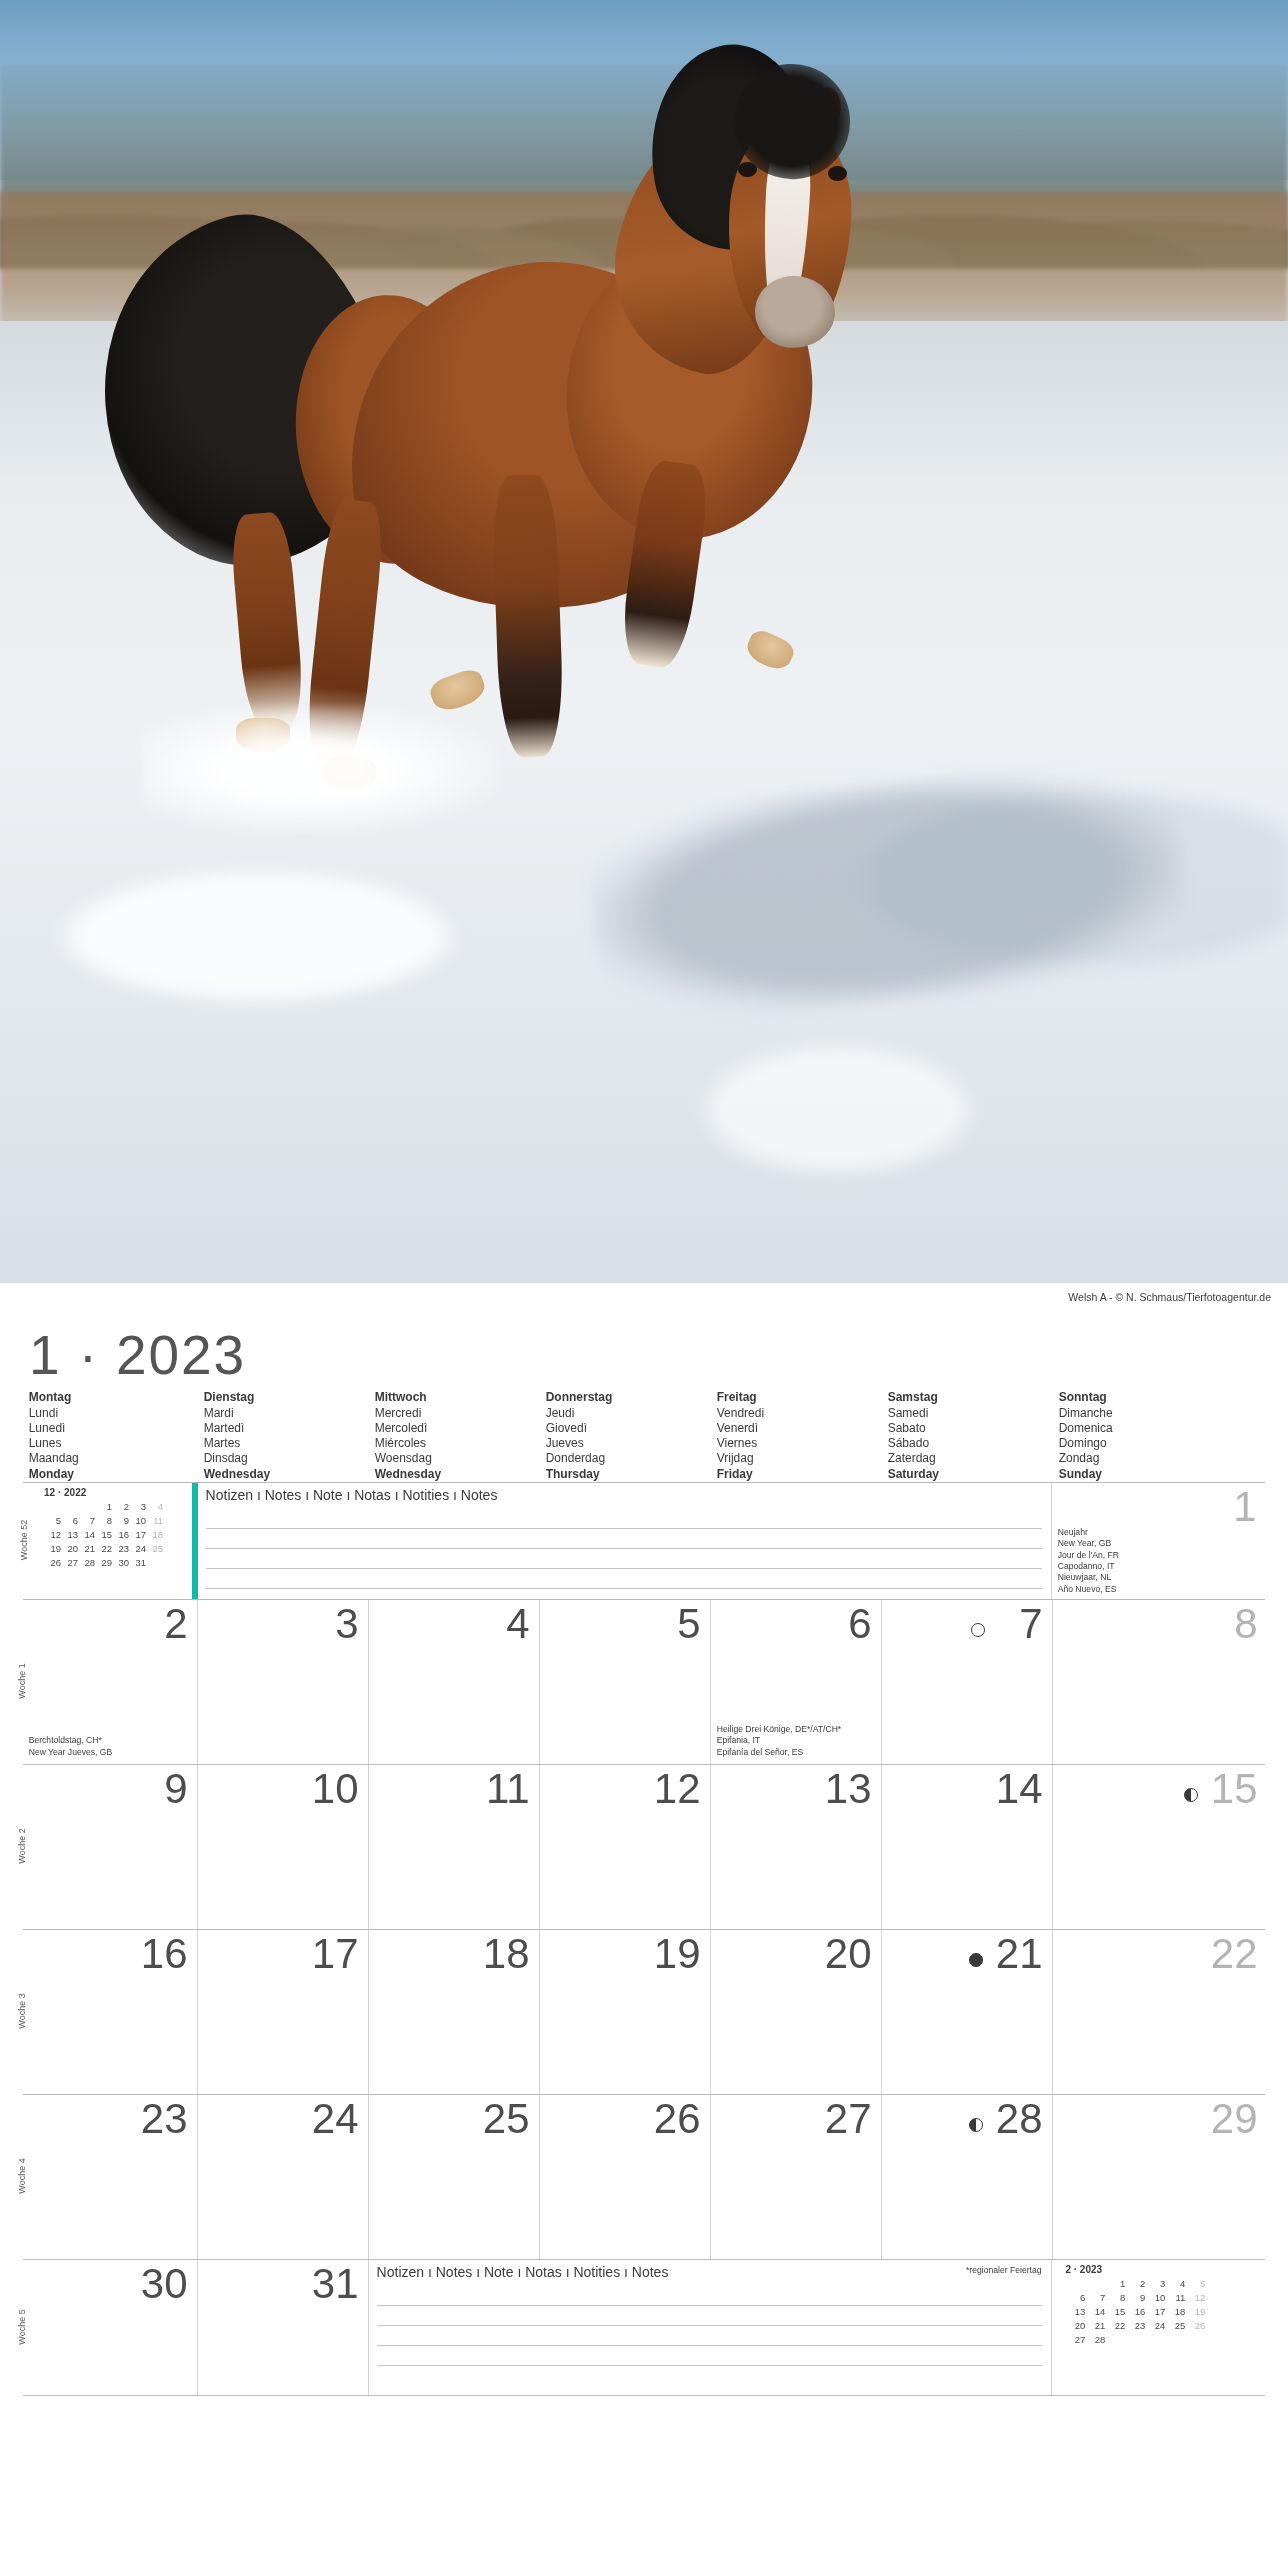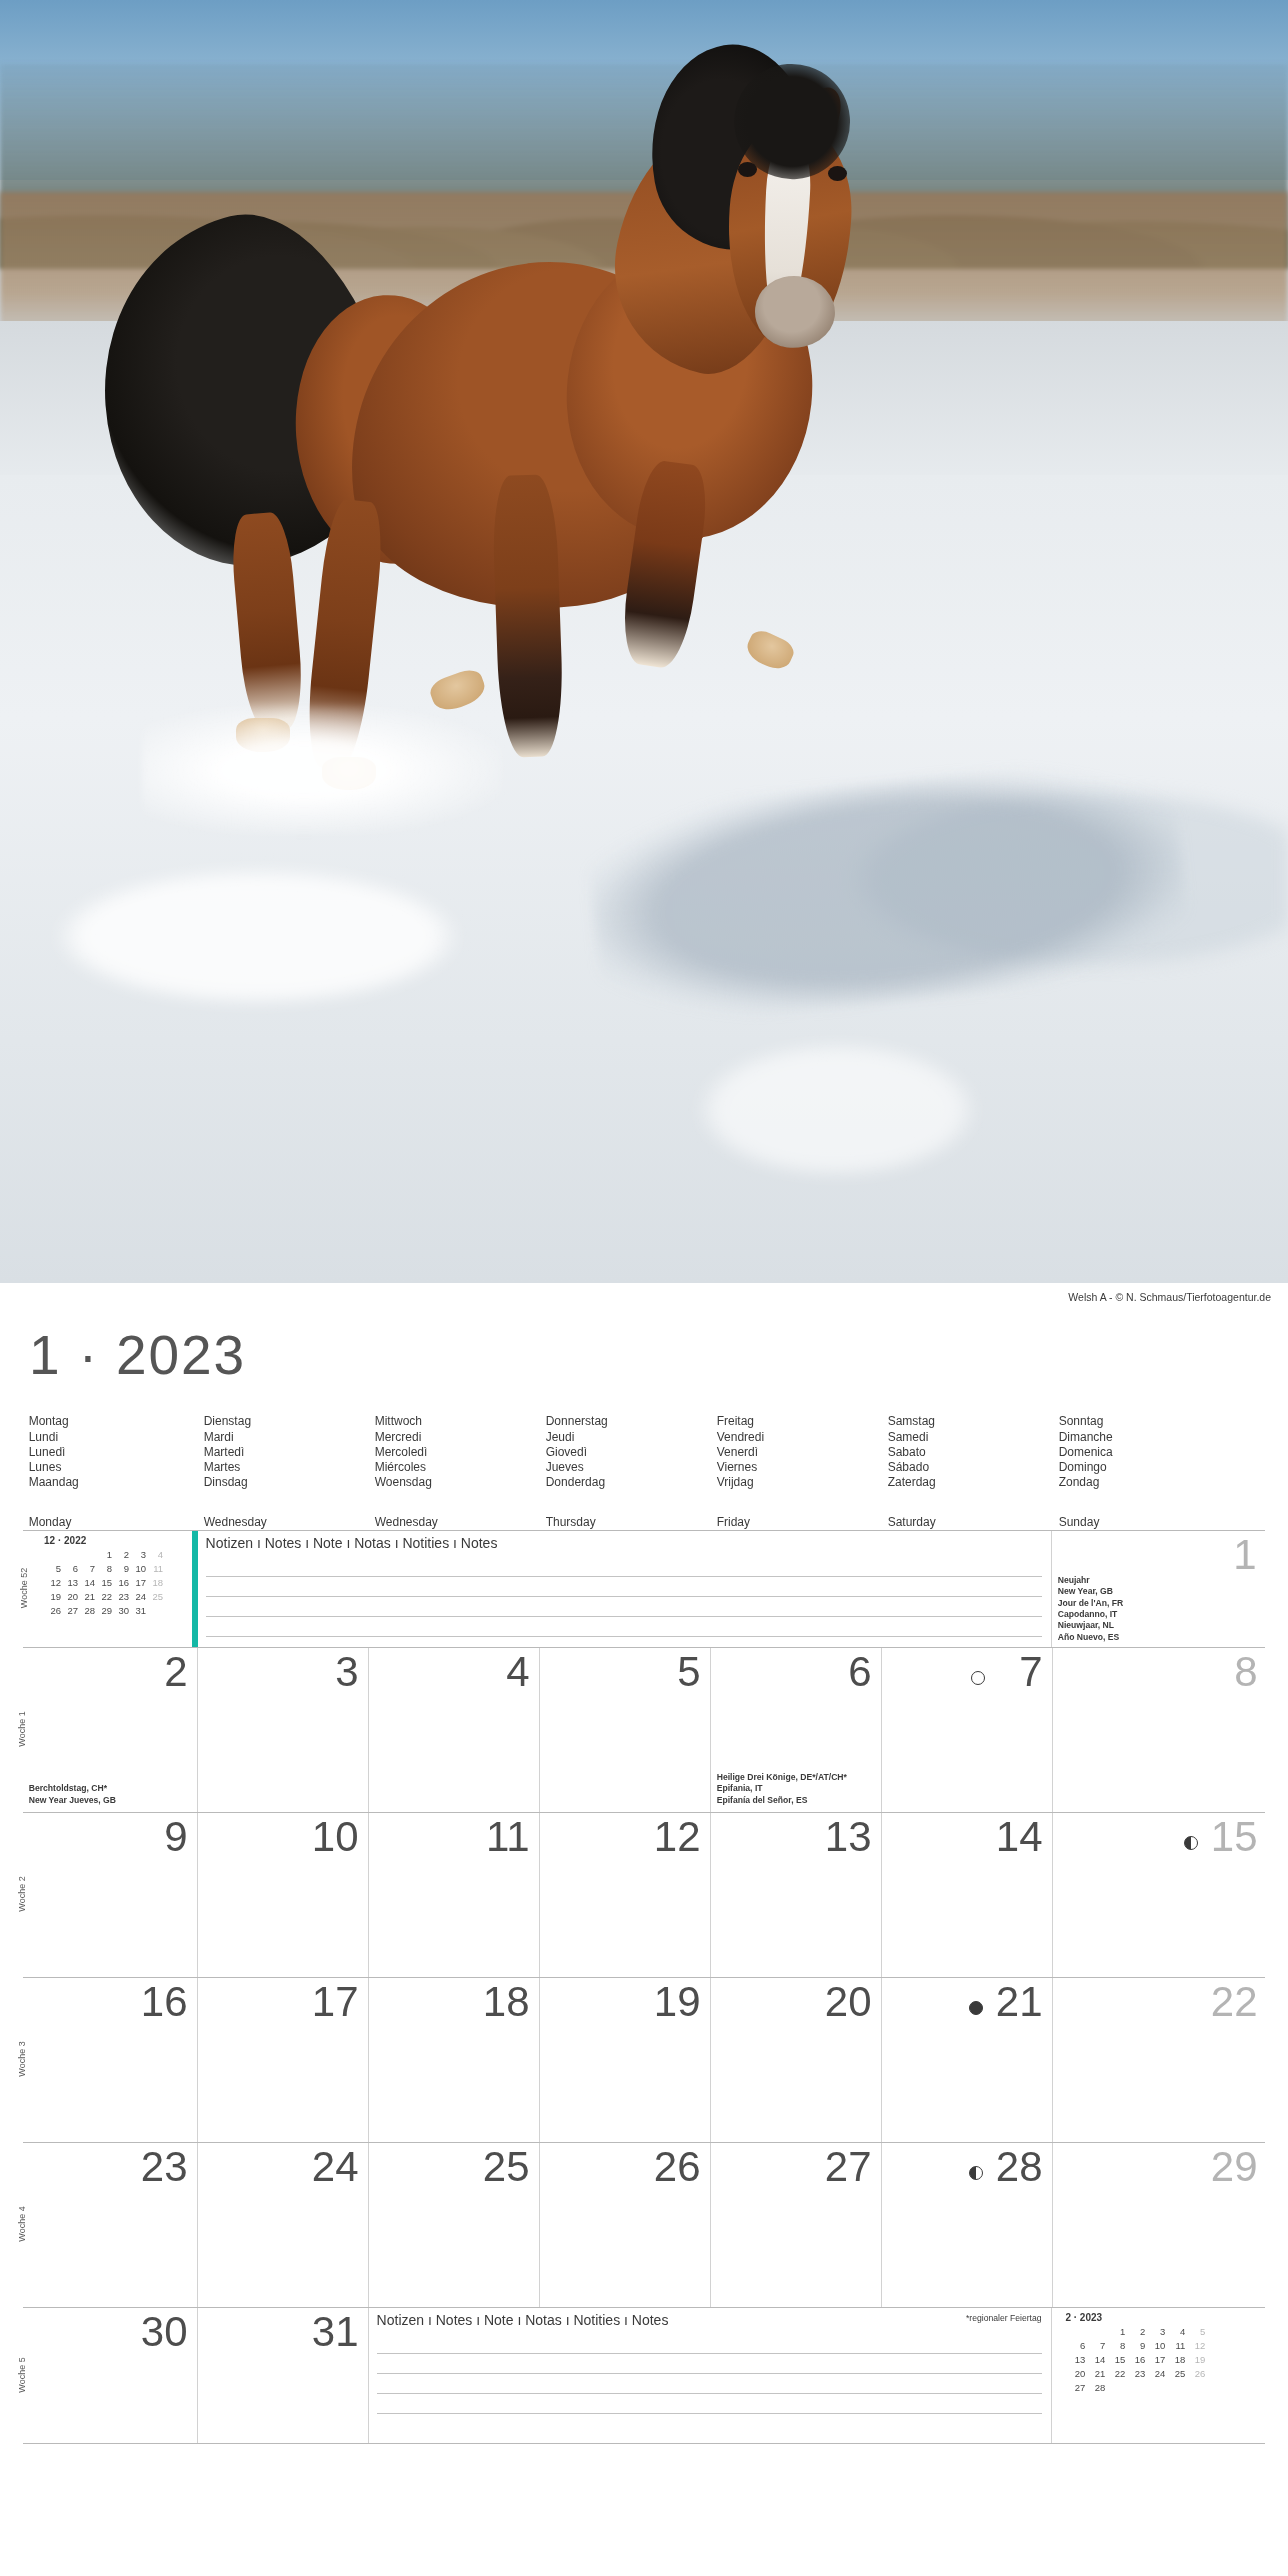--- a/index.html
+++ b/index.html
@@ -244,22 +244,21 @@
   }
   .col-head {
     padding-left: 5.7px;
     line-height: 1.27;
   }
   .col-head .d {
     font-size: 12px;
     color: #3a3a3a;
   }
   .col-head .d.bold {
-    font-weight: normal;
-    margin-top: 24px;
+    font-weight: bold;
   }
 
   .week-block {
     position: relative;
     display: grid;
     grid-template-columns: 175px 171px 171px 171px 171px 171px 214px;
     border-top: 1px solid #b9b9b9;
   }
   .cell {
     position: relative;
@@ -297,21 +296,20 @@
   .moon-dot.last  { background: linear-gradient(to right, #3a3a3a 0 50%, #fff 50% 100%); }
 
   .cell .holiday {
     position: absolute;
     left: 5.7px;
     bottom: 5.7px;
     font-size: 8.6px;
     line-height: 1.32;
     color: #3a3a3a;
     max-width: 94%;
-    font-weight: bold;
   }
 
   
   .wk-label {
     position: absolute;
     left: -19px;
     top: 50%;
     transform: translateY(-50%) rotate(-90deg);
     transform-origin: center;
     font-size: 9px;

